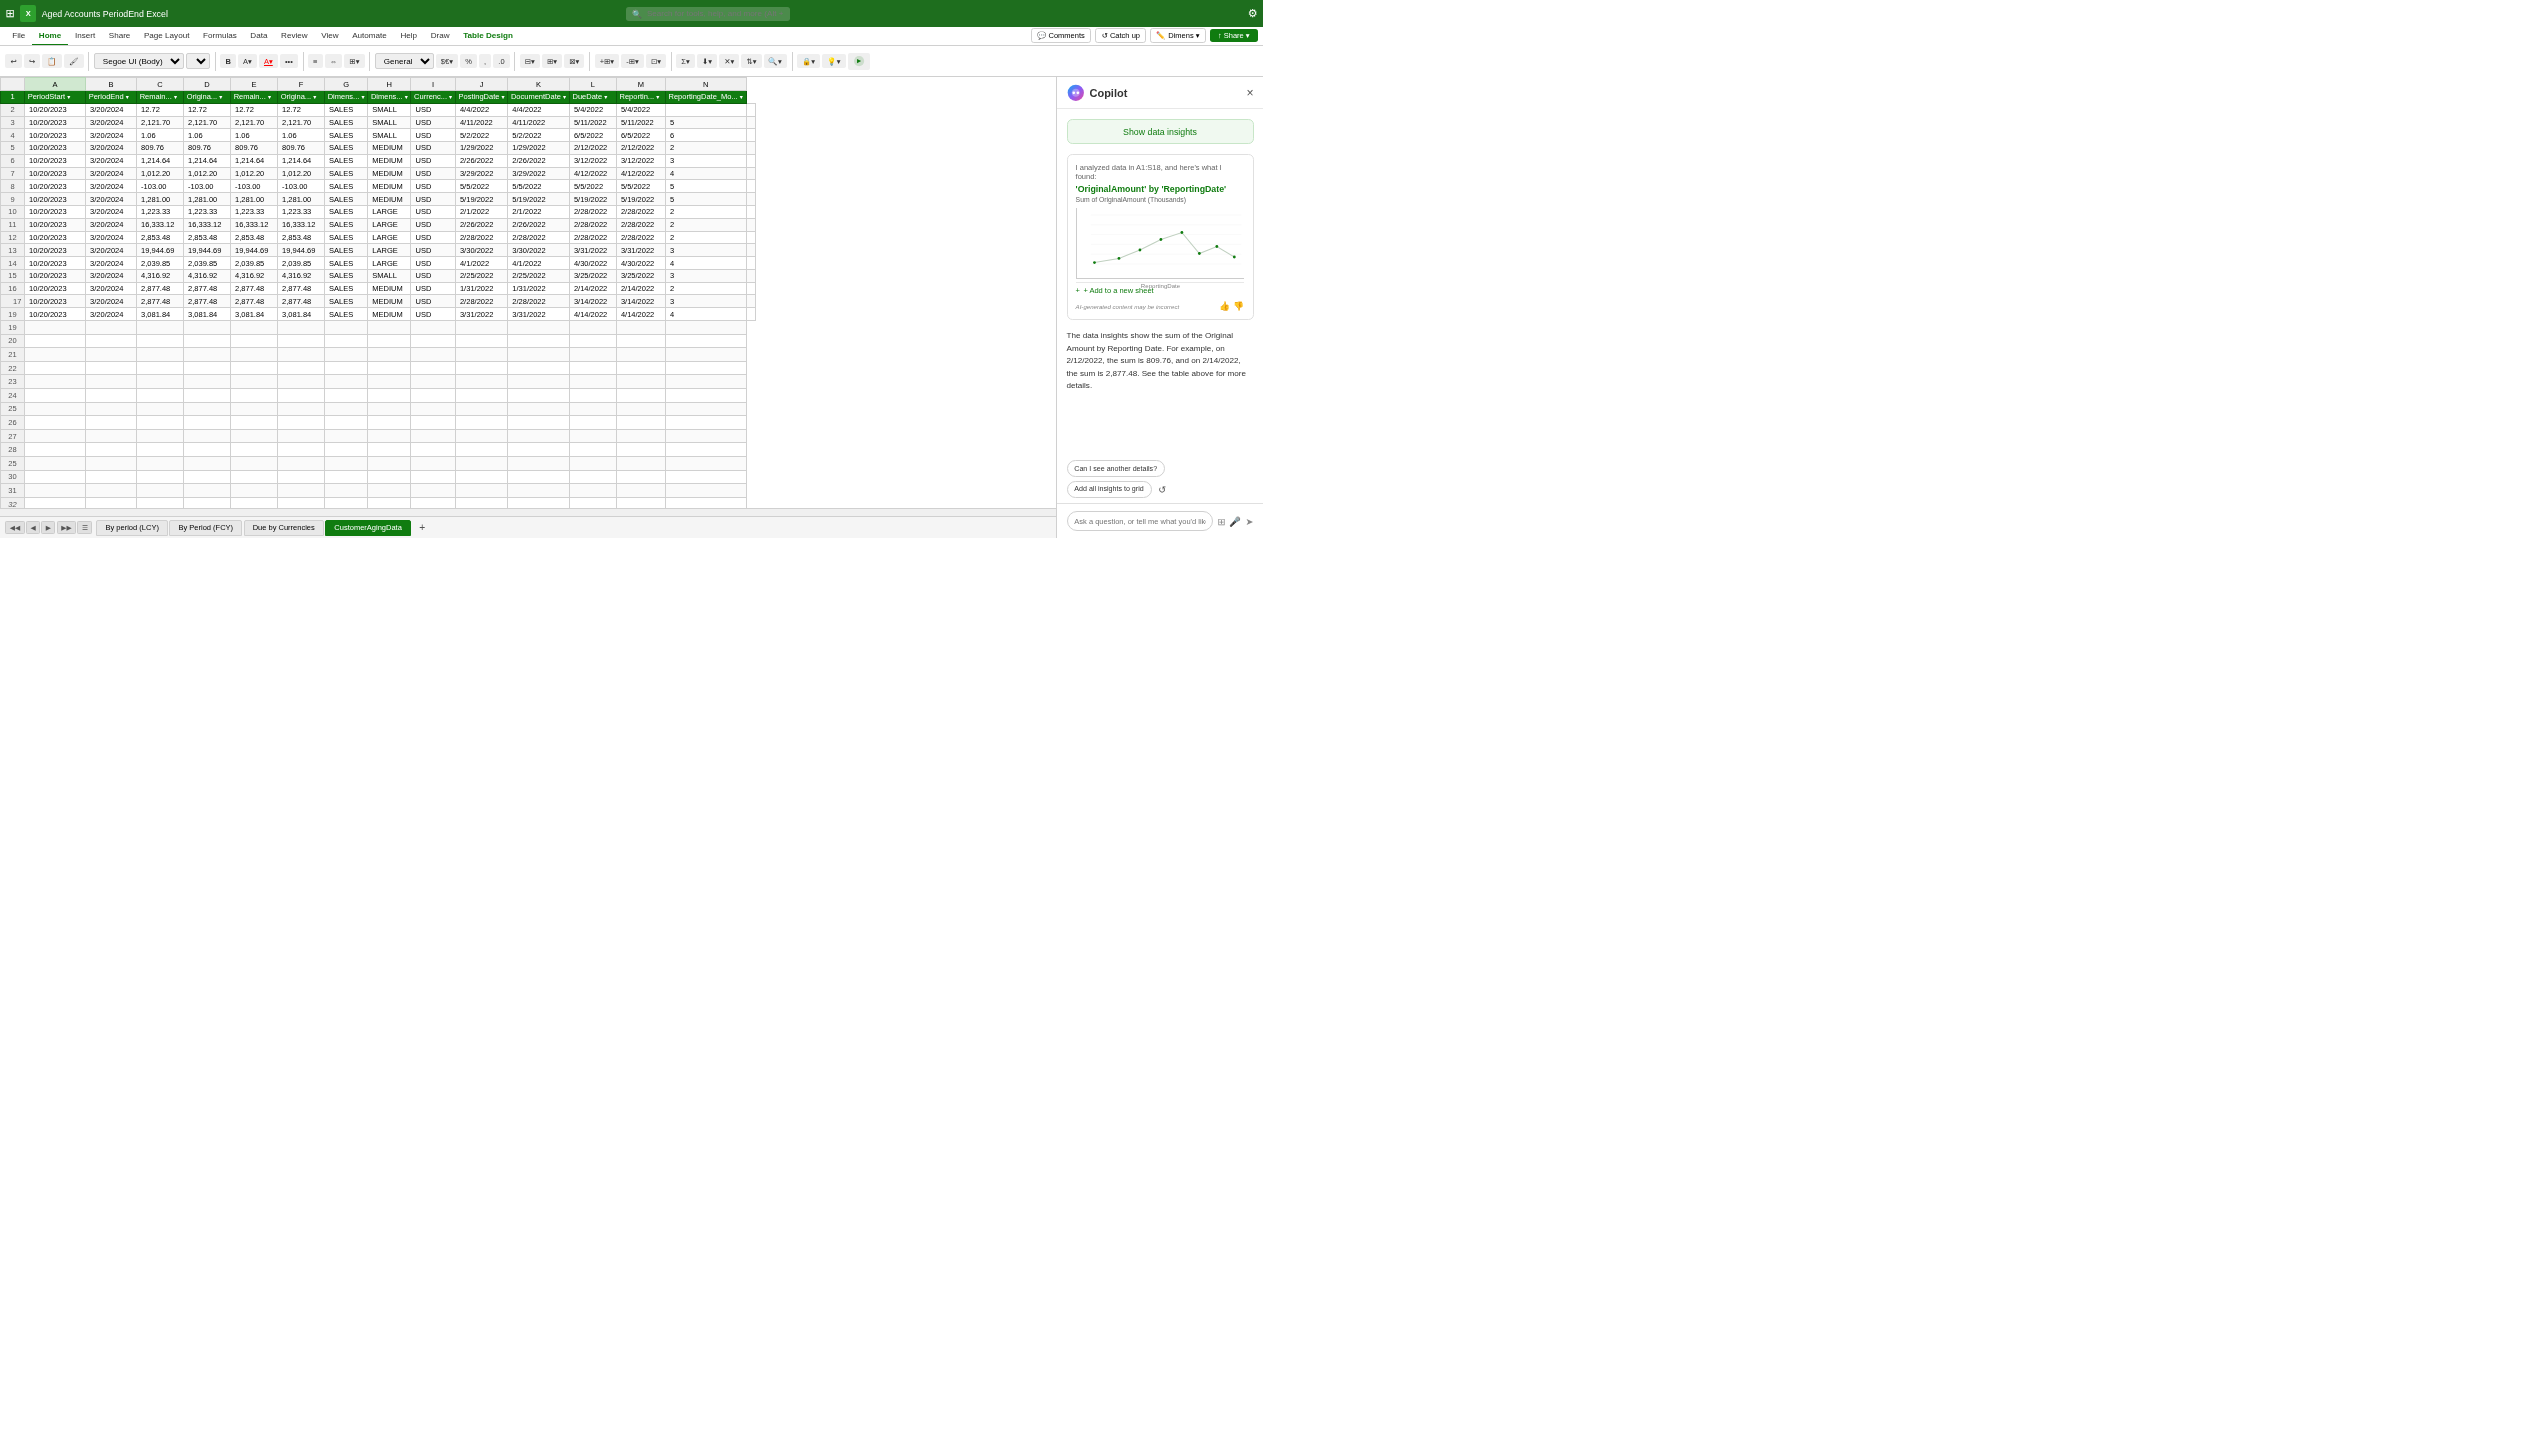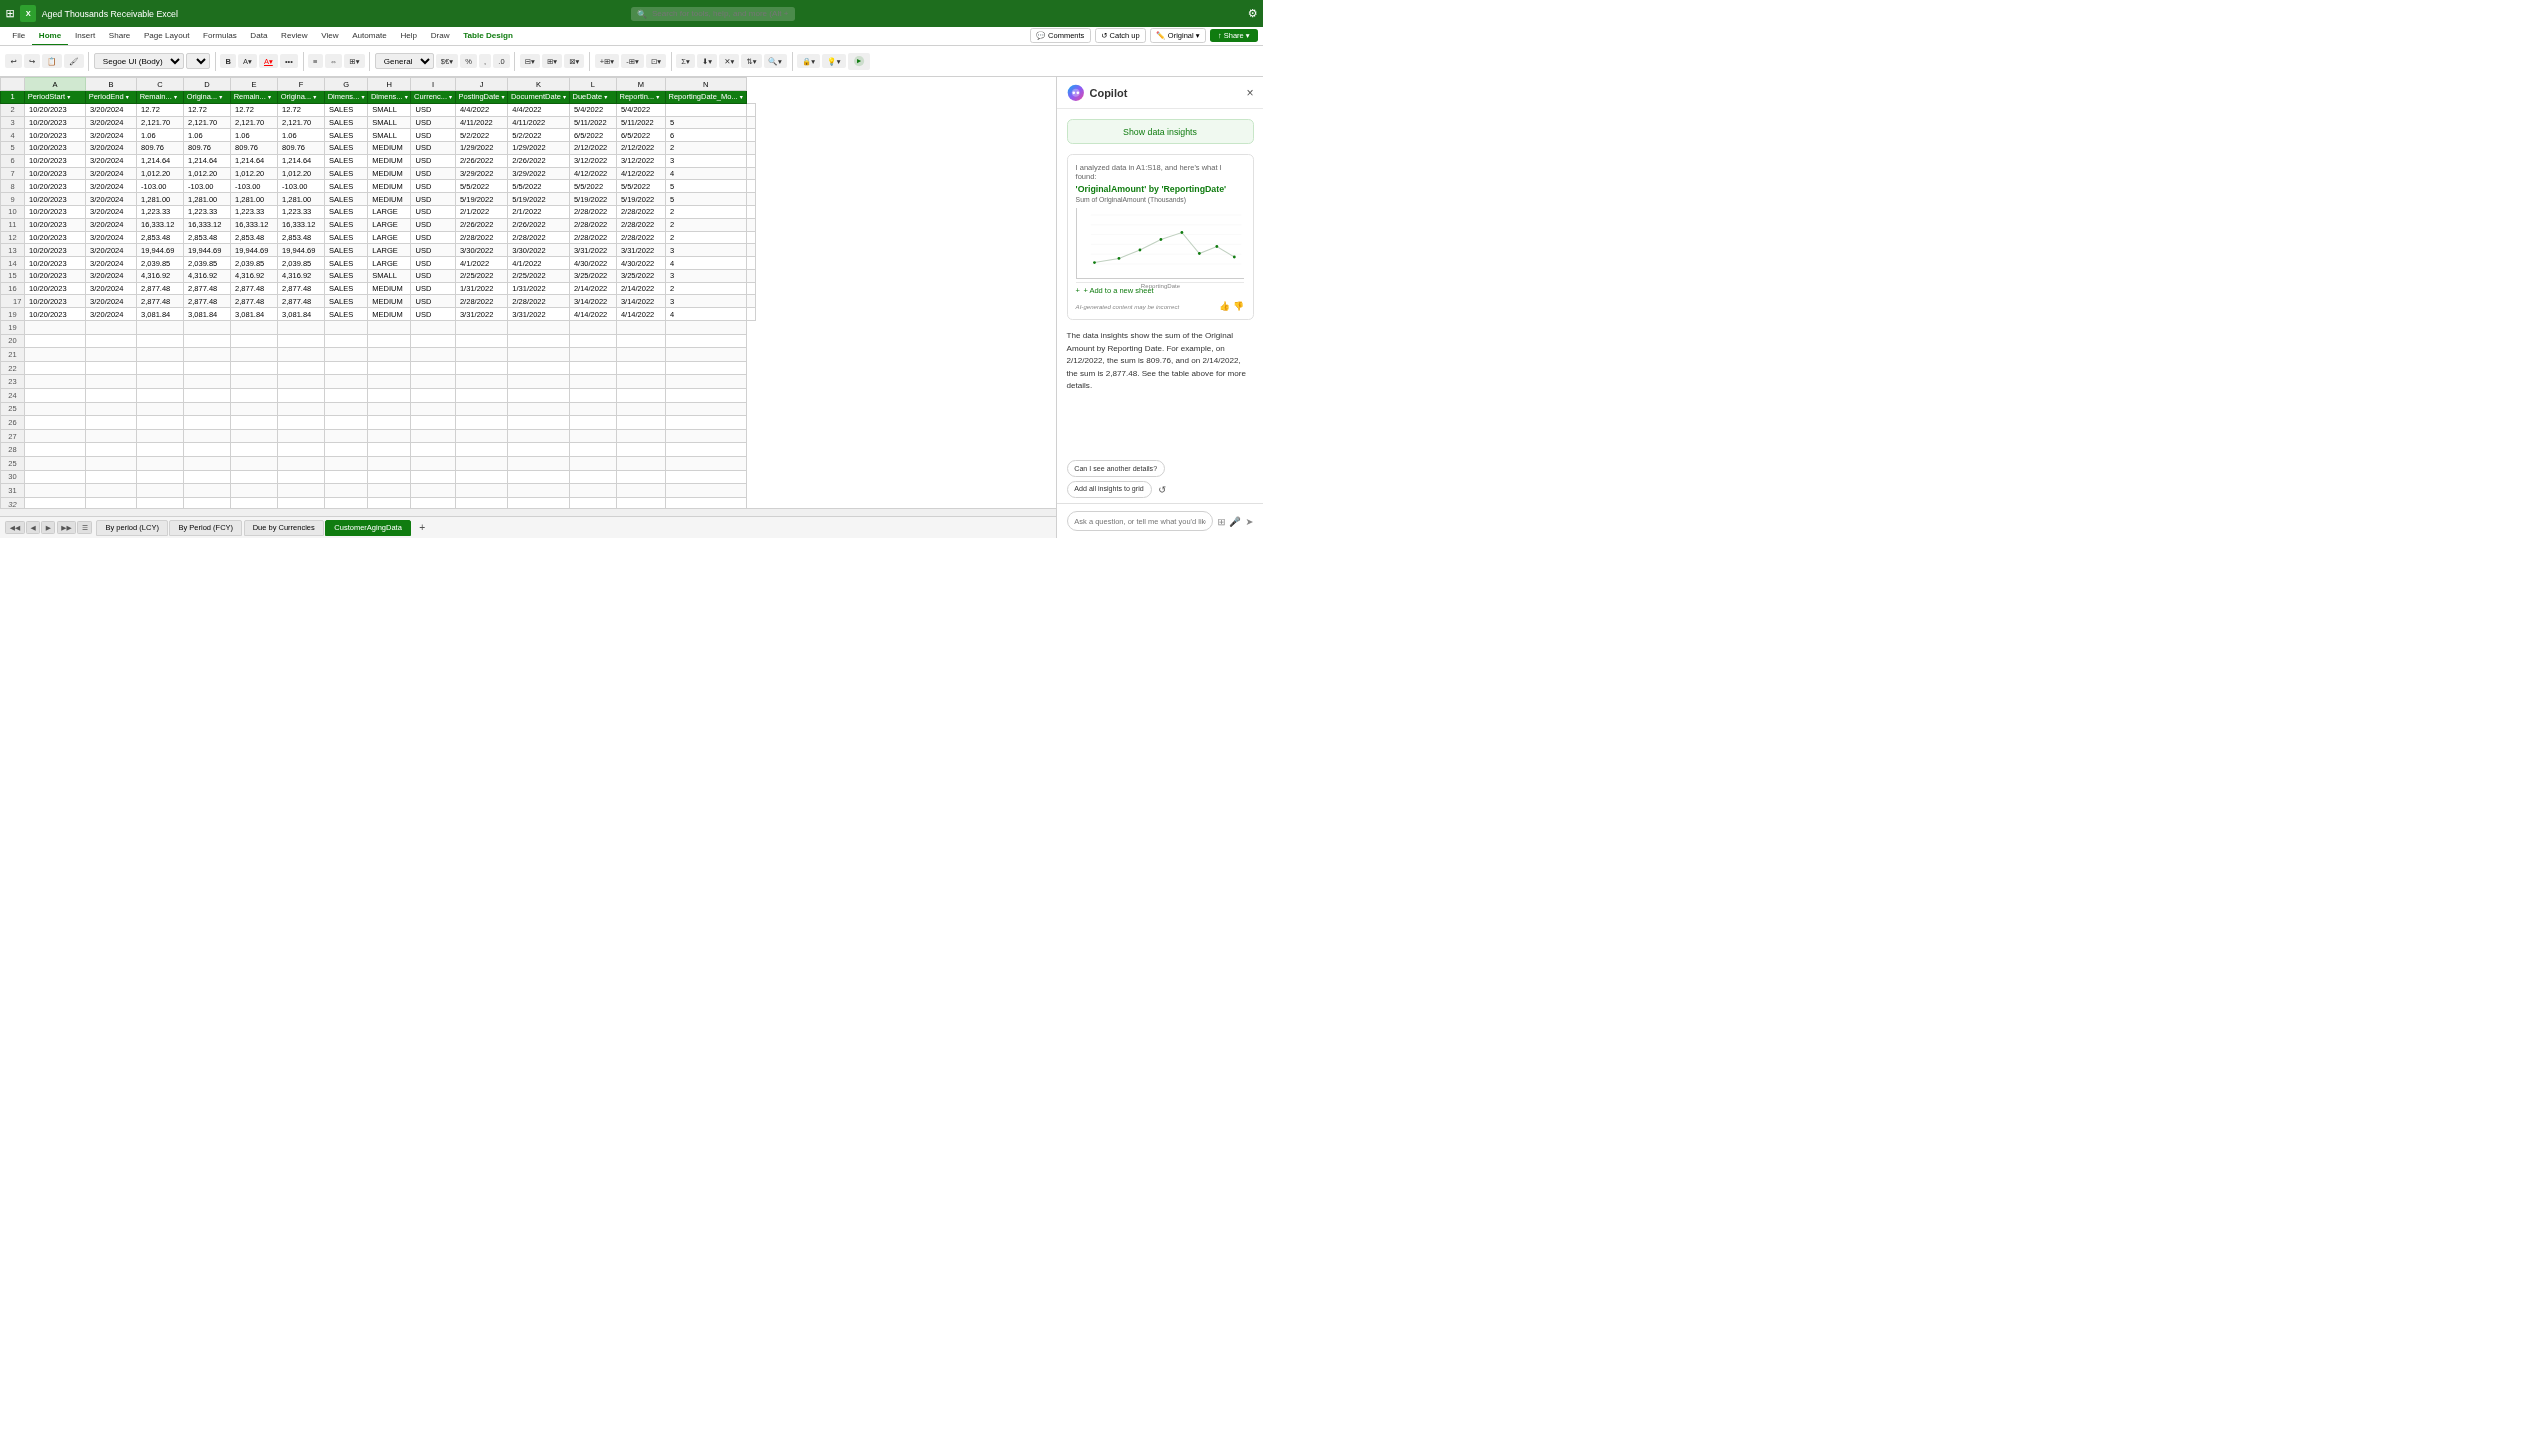--- a/index.html
+++ b/index.html
@@ -33,21 +33,21 @@
   </style>
 </head>
 <body>
 
 <div style="position:relative;width:1263px;">
   <div class="title-bar">
     <span style="font-size:11px;">⊞</span>
     <div class="app-icon">
       <span style="font-size:7.5px;font-weight:bold;">X</span>
     </div>
-    <span style="font-size:8.8px;color:#fff;">Aged Thousands Receivable Excel</span>
+    <span style="font-size:8.8px;color:#fff;">Aged Accounts PeriodEnd Excel</span>
     <div style="flex:1;display:flex;justify-content:center;">
       <div style="display:flex;align-items:center;background:rgba(255,255,255,0.2);border-radius:2.7px;padding:2px 6.8px;gap:4.1px;min-width:149px;">
         <span style="color:rgba(255,255,255,0.8);">🔍</span>
         <input style="background: transparent; border: none; outline: none; color: rgba(255, 255, 255, 0.9); font-size: 8.1px; width: 136px;" placeholder="Search for tools, help, and more (Alt + Q)">
       </div>
     </div>
     <span style="color:#fff;font-size:11px;">⚙</span>
   </div>
 
   <div style="display:flex;align-items:center;background:#fff;border-bottom:0.7px solid #d0d0d0;padding:0 5.4px;position:relative;">
@@ -69,21 +69,21 @@
       <button style="background:#fff;border:0.7px solid #d0d0d0;border-radius:2.7px;padding:2px 5.4px;font-size:7.5px;cursor:pointer;display:flex;align-items:center;gap:2px;">
         <span>💬</span>
         <span>Comments</span>
       </button>
       <button style="background:#fff;border:0.7px solid #d0d0d0;border-radius:2.7px;padding:2px 5.4px;font-size:7.5px;cursor:pointer;display:flex;align-items:center;gap:2px;">
         <span>↺</span>
         <span>Catch up</span>
       </button>
       <button style="background:#fff;border:0.7px solid #d0d0d0;border-radius:2.7px;padding:2px 5.4px;font-size:7.5px;cursor:pointer;display:flex;align-items:center;gap:2px;">
         <span>✏️</span>
-        <span>Original</span>
+        <span>Dimens</span>
         <span>▾</span>
       </button>
       <button style="background:#107c10;color:#fff;border:none;border-radius:2.7px;padding:2px 8.1px;font-size:7.5px;cursor:pointer;display:flex;align-items:center;gap:2px;">
         <span>↑</span>
         <span>Share</span>
         <span>▾</span>
       </button>
     </div>
   </div>
 

